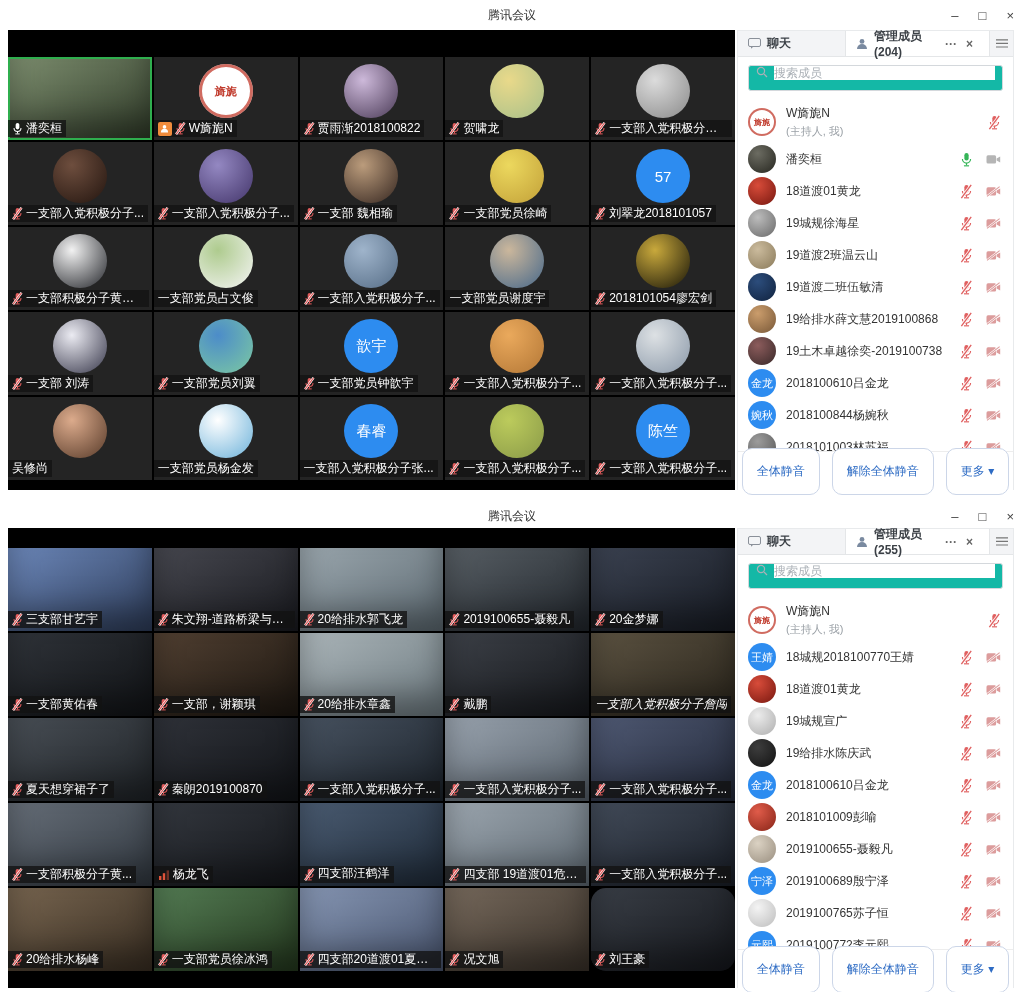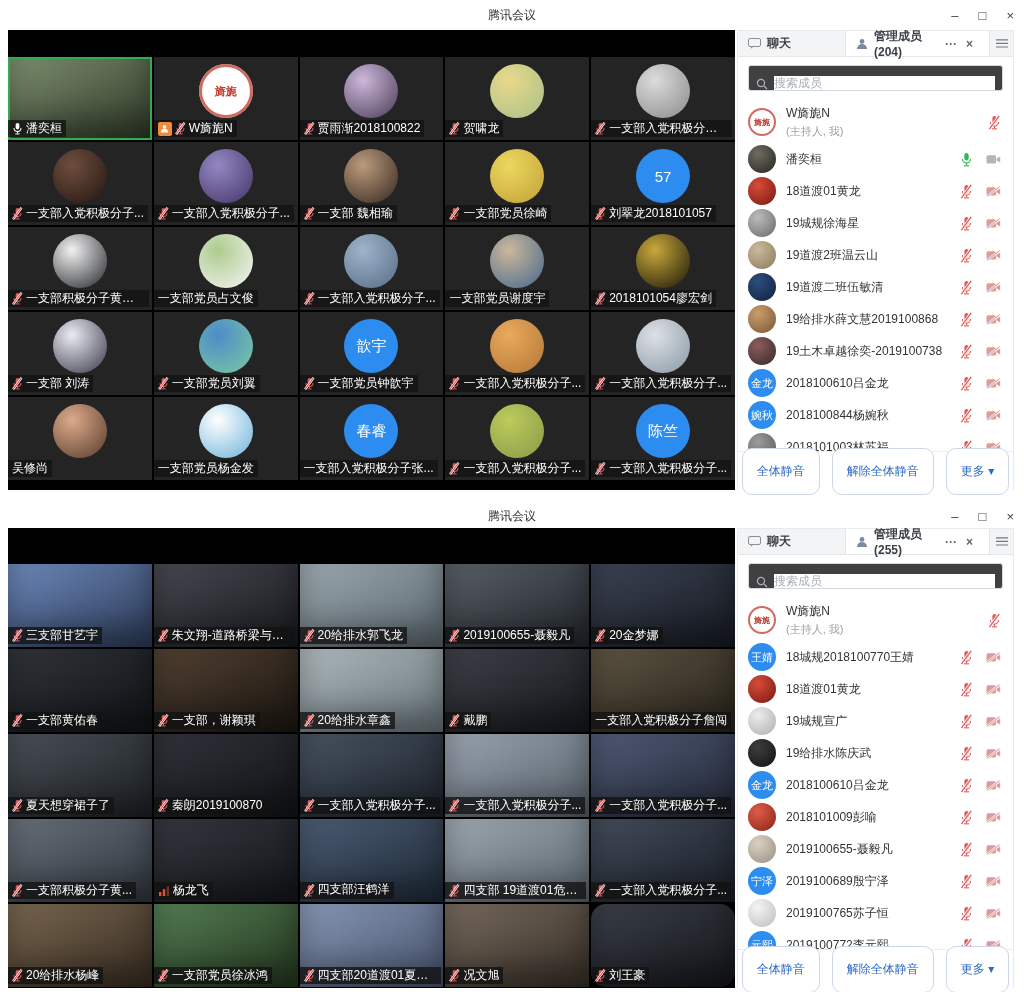--- a/index.html
+++ b/index.html
@@ -10,42 +10,42 @@
   .titlebar { height:30px; position:relative; display:flex; align-items:center; justify-content:center; background:#fff; }
   .titlebar.small { height:24px; }
   .win-title { font-size:12px; color:#333; }
   .win-controls { position:absolute; right:10px; top:0; bottom:0; display:flex; align-items:center; gap:20px; color:#444; font-size:13px; }
   .win-controls span { cursor:default; line-height:1; }
 
   .content { display:flex; padding-left:8px; height:460px; }
   .video-area { width:727px; background:#000; position:relative; flex:none; }
   .grid { position:absolute; left:0; right:0; display:grid; grid-template-columns:repeat(5,1fr); gap:2px; }
   .grid.g1 { top:27px; grid-auto-rows:83px; }
-  .grid.g2 { top:36px; grid-auto-rows:83px; }
+  .grid.g2 { top:20px; grid-auto-rows:83px; }
   .tile { position:relative; background:#242424; overflow:hidden; }
   .tile.speaking { box-shadow: inset 0 0 0 2px #2fae4e; }
   .av { position:absolute; left:50%; top:7px; transform:translateX(-50%); width:54px; height:54px; border-radius:50%; display:flex; align-items:center; justify-content:center; }
   .av.blue { background:#2d8cf0; color:#fff; font-size:12px; }
   .av.blue.big { font-size:15px; }
   .av.seal { background:#fff; color:#c0392b; font-size:11px; font-weight:bold; box-shadow: inset 0 0 0 3px rgba(192,57,43,.75); }
   .tile-label { position:absolute; left:0; bottom:3px; max-width:98%; background:rgba(18,18,18,.78); color:#fff; font-size:12px; line-height:17px; padding:0 4px; display:flex; align-items:center; gap:3px; white-space:nowrap; overflow:hidden; }
   .tile-label .nm { overflow:hidden; text-overflow:ellipsis; }
   .badge { width:14px; height:14px; background:#f08c3c; border-radius:2px; display:inline-flex; align-items:center; justify-content:center; flex:none; }
   .icon { display:inline-flex; align-items:center; flex:none; }
 
   .panel { width:277px; margin-left:2px; display:flex; flex-direction:column; background:#fff; border:1px solid #e8eaec; border-bottom:none; }
   .tabbar { height:26px; display:flex; align-items:stretch; background:#f3f4f6; border-bottom:1px solid #e4e6e8; flex:none;font-weight:bold; }
   .tab { display:flex; align-items:center; gap:6px; font-size:12px; color:#3a3f45; padding:0 10px; }
   .tab-chat { width:108px; border-right:1px solid #e4e6e8; }
   .tab-members { background:#fff; flex:1; }
   .tab-extra { display:flex; align-items:center; gap:9px; margin-left:auto; color:#666; font-size:12px; padding-right:6px; }
   .hambox { width:24px; border-left:1px solid #e4e6e8; background:#f3f4f6; display:flex; align-items:center; justify-content:center; }
 
   .searchwrap { padding:8px 10px; flex:none; }
-  .searchbox { height:26px; border:1px solid #d4d8dc; border-radius:3px; display:flex; align-items:flex-end; padding:0 7px; gap:6px; background:#404040; }
+  .searchbox { height:26px; border:1px solid #d4d8dc; border-radius:3px; display:flex; align-items:flex-start; padding:0 7px; gap:6px; background:#14b8a6; }
   .searchbox input { border:none; outline:none; flex:1; font-size:12px; color:#333; font-family:"Liberation Sans",sans-serif; }
   .searchbox input::placeholder { color:#aab0b6; }
 
   .member-list { height:352px; overflow:hidden; padding:2px 10px 0 10px; flex:none; }
   .member { height:32px; display:flex; align-items:center; gap:10px; }
   .member.host { height:42px; }
   .m-av { width:28px; height:28px; border-radius:50%; flex:none; display:flex; align-items:center; justify-content:center; }
   .m-av.blue { background:#2d8cf0; color:#fff; font-size:11px; }
   .m-av.seal { background:#fff; color:#c0392b; font-size:8px; font-weight:bold; box-shadow: inset 0 0 0 2px rgba(192,57,43,.75); }
   .m-text { flex:1; min-width:0; }
@@ -902,21 +902,21 @@
     <path d="M2.2 6.5a3.8 3.8 0 0 0 7.6 0" stroke="#e05b5b" stroke-width="1.1" fill="none"></path>
     <line x1="6" y1="10.3" x2="6" y2="12.4" stroke="#e05b5b" stroke-width="1.1"></line>
     <line x1="3.6" y1="12.9" x2="8.4" y2="12.9" stroke="#e05b5b" stroke-width="1.1"></line>
     <line x1="1.2" y1="13.2" x2="10.4" y2="0.8" stroke="#fff" stroke-width="2.6"></line>
                   <line x1="1.2" y1="13.2" x2="10.4" y2="0.8" stroke="#e05b5b" stroke-width="1.3"></line>
   </svg>
               </span>
               <span class="nm">戴鹏</span>
             </div>
           </div>
-          <div class="tile" style="background: linear-gradient(150deg, rgb(91, 82, 65), rgb(41, 36, 27)); box-shadow: rgba(0, 0, 0, 0.35) 0px -22px 30px inset;">
+          <div class="tile" style="background: linear-gradient(150deg, rgb(91, 82, 65), rgb(41, 36, 27)); box-shadow: rgba(0, 0, 0, 0.35) 0px -22px 30px inset; font-style: italic;">
             <div class="tile-label">
               <span class="nm">一支部入党积极分子詹闯</span>
             </div>
           </div>
           <div class="tile" style="background: linear-gradient(150deg, rgb(72, 78, 85), rgb(30, 34, 38)); box-shadow: rgba(0, 0, 0, 0.35) 0px -22px 30px inset;">
             <div class="tile-label">
               <span class="icon">
                 <svg width="11" height="13" viewBox="0 0 12 14">
     <rect x="4" y="1" width="4" height="7" rx="2" fill="#e05b5b"></rect>
     <path d="M2.2 6.5a3.8 3.8 0 0 0 7.6 0" stroke="#e05b5b" stroke-width="1.1" fill="none"></path>

